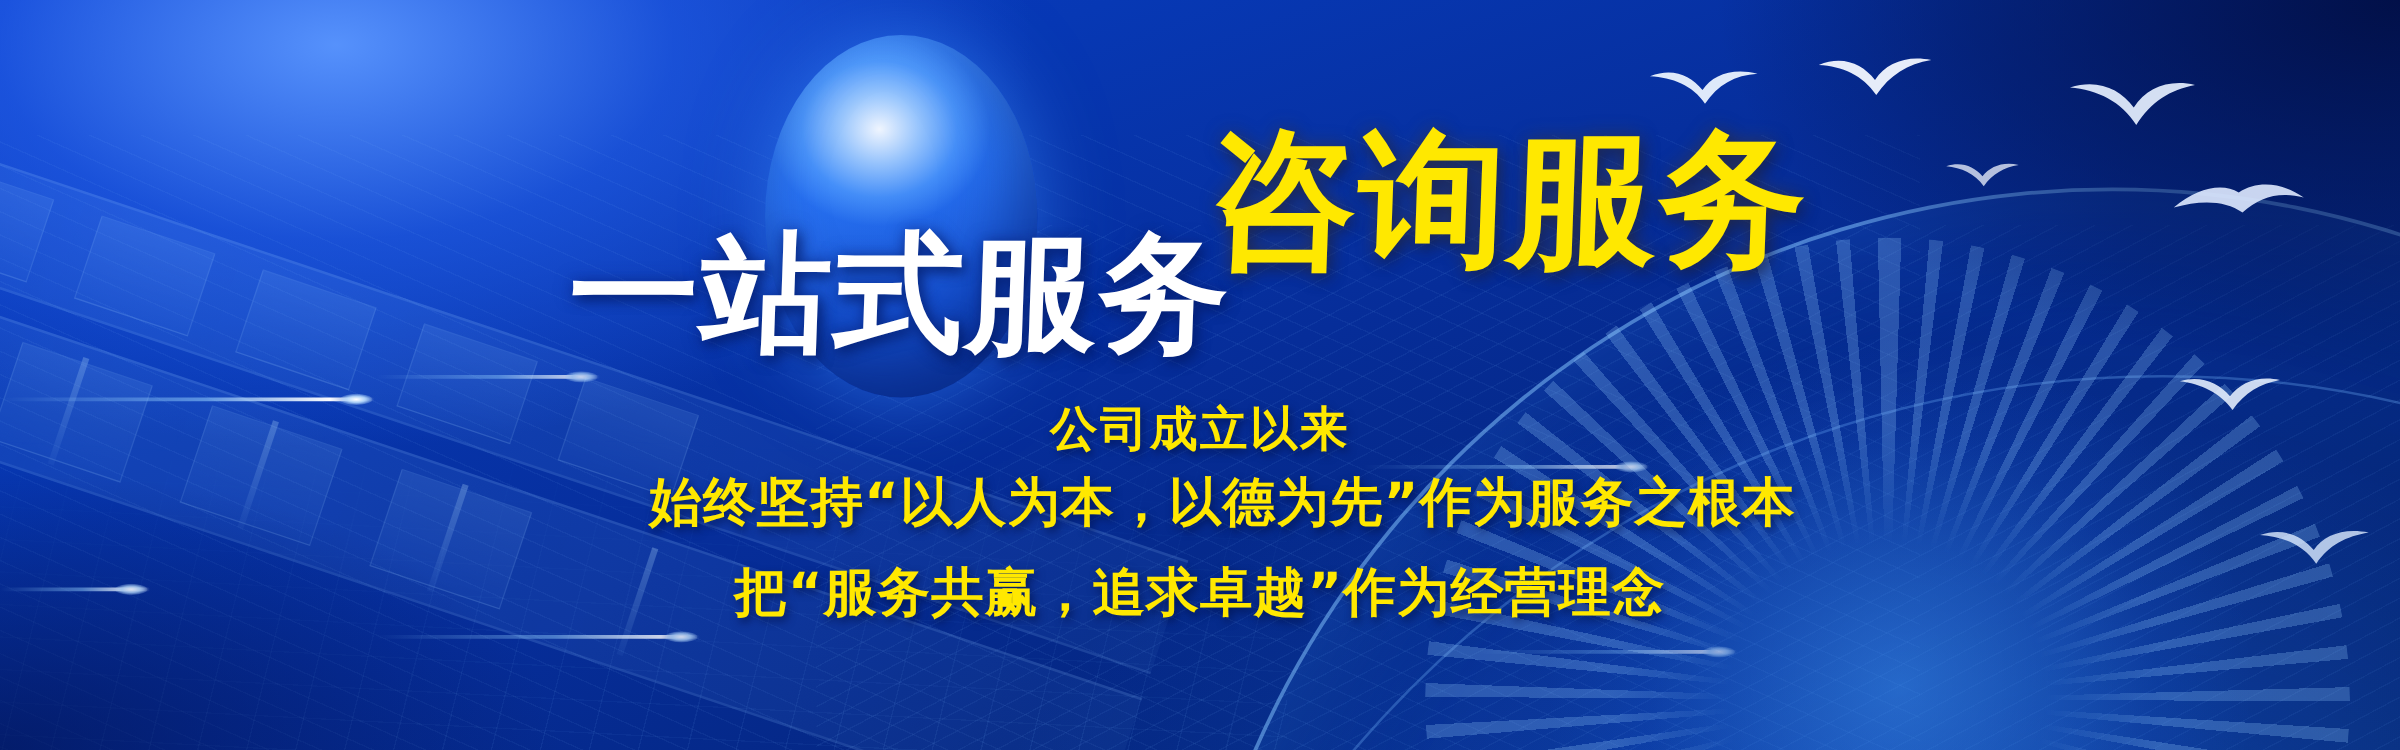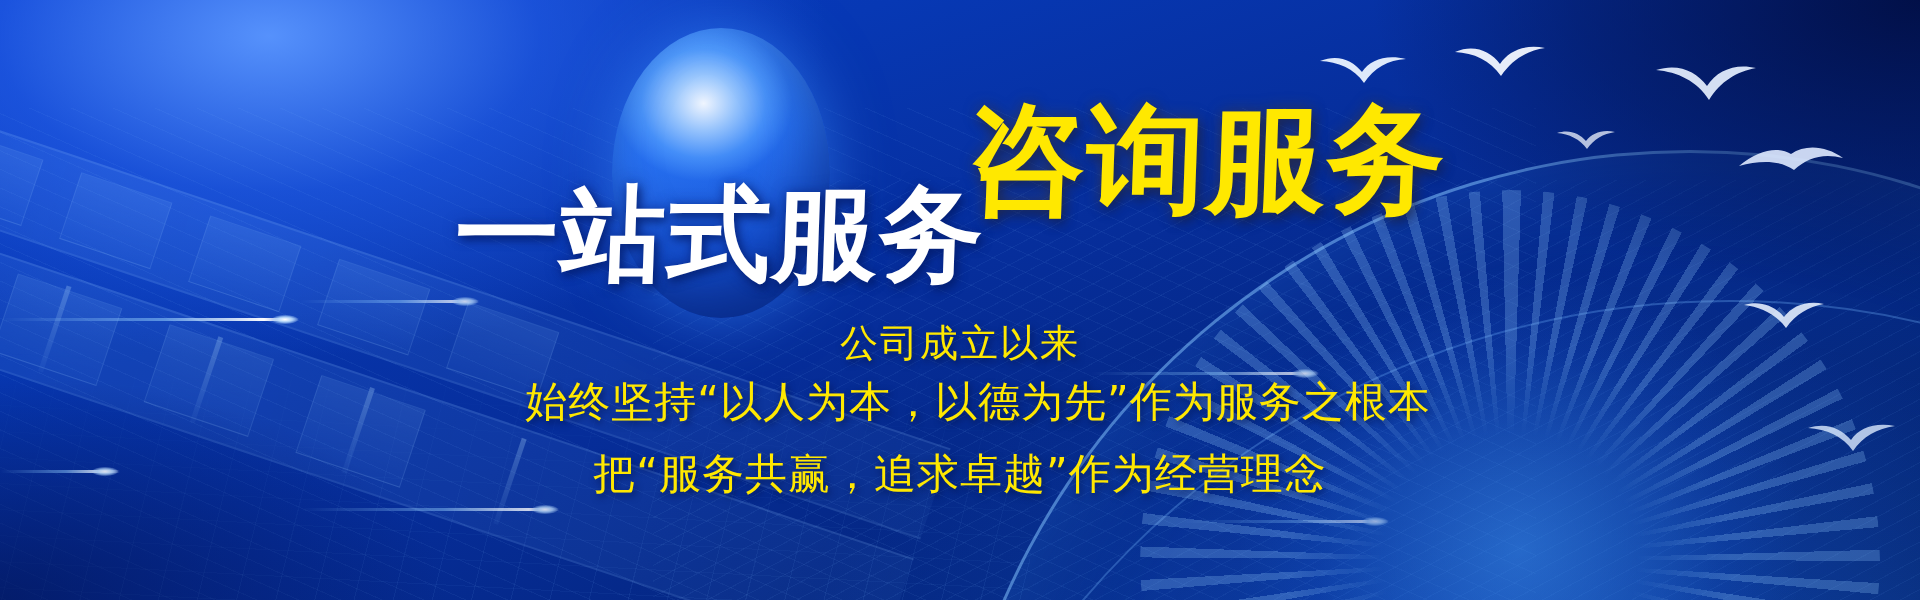--- a/index.html
+++ b/index.html
@@ -176,21 +176,21 @@
     text-shadow:0 0 16px rgba(120,80,0,0.35), 3px 5px 12px rgba(2,18,80,0.65);
     white-space:nowrap;
   }
 
   .subtitle{
     position:absolute;
     left:0;right:0;
     top:318px;
     text-align:center;
     color:#ffe800;
-    font-weight:400;
+    font-weight:700;
     line-height:1.32;
     text-shadow:2px 3px 7px rgba(2,16,72,0.75);
     pointer-events:none;
   }
   .sub-line{white-space:nowrap;}
   .sub-line.l1{font-size:38px;letter-spacing:2px;}
   .sub-line.l2{font-size:42px;letter-spacing:1px;margin-top:6px;padding-left:36px;}
   .sub-line.l3{font-size:42px;letter-spacing:1px;margin-top:16px;}
 </style>
 </head>

